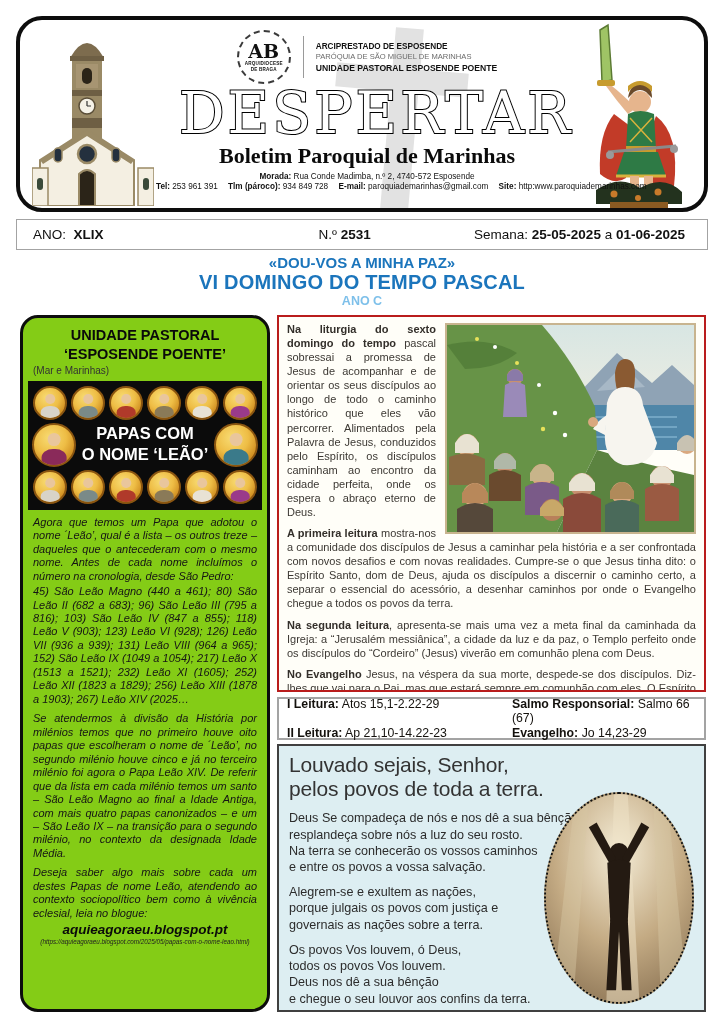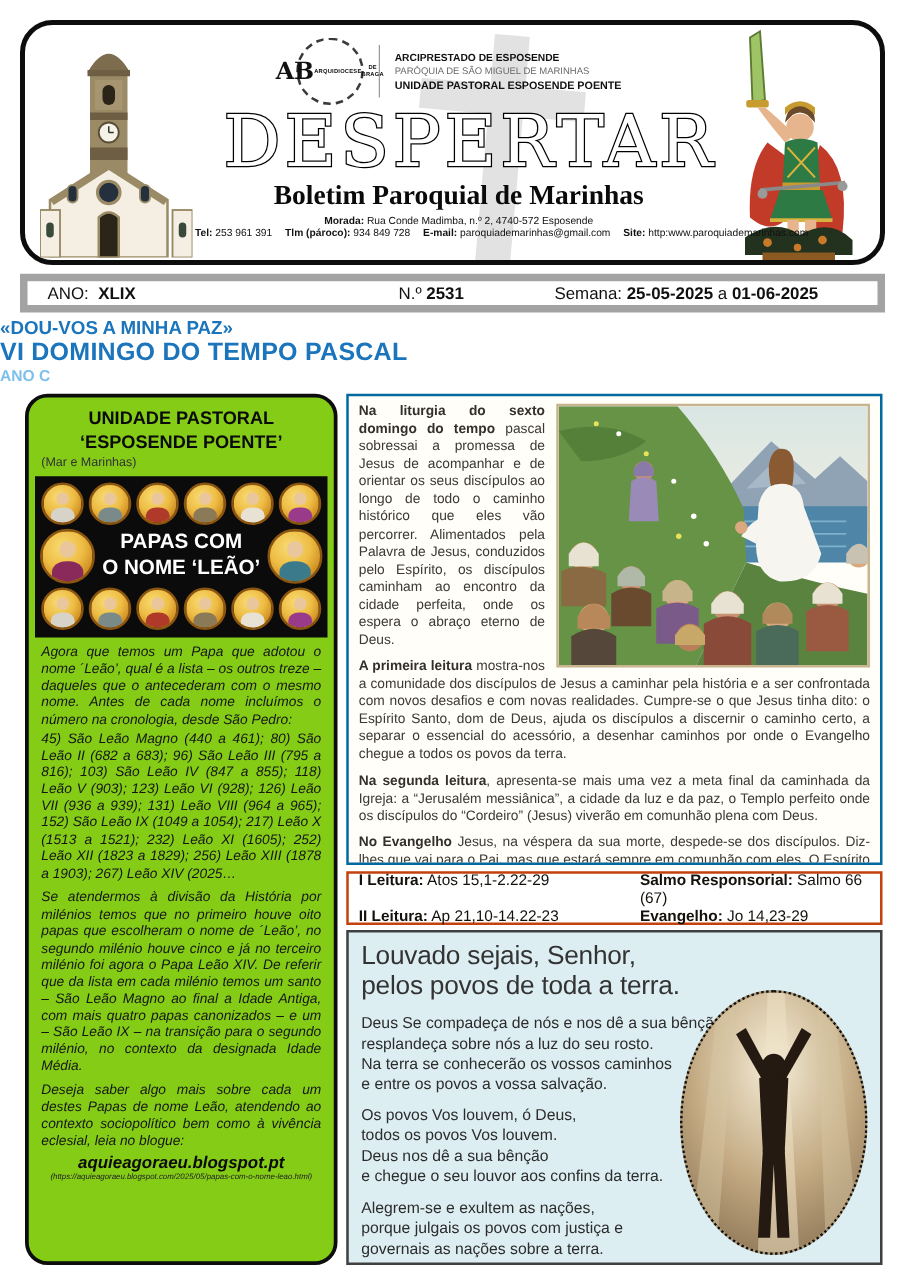--- a/index.html
+++ b/index.html
@@ -7,42 +7,42 @@
   .page { position:absolute; inset:0; }
 
   
   .masthead { position:absolute; left:16px; top:16px; width:692px; height:196px; border:4px solid #0d0d0d; border-radius:26px; background:#fff; overflow:hidden; }
   .cross-wm-v { position:absolute; left:368px; top:8px; width:28px; height:182px; background:#e2e2e2; transform:rotate(5deg); z-index:0; }
   .cross-wm-h { position:absolute; left:316px; top:48px; width:132px; height:24px; background:#e2e2e2; transform:rotate(5deg); z-index:0; }
   .church-art { position:absolute; left:12px; bottom:2px; width:122px; height:178px; z-index:1; }
   .saint-art { position:absolute; right:6px; top:2px; width:118px; height:188px; z-index:1; }
   .mast-center { position:absolute; left:132px; right:122px; top:8px; z-index:2; text-align:center; }
   .org-row { display:flex; align-items:center; justify-content:center; gap:12px; height:58px; }
-  .ab-logo { width:54px; height:54px; border:2px dashed #3a3a3a; border-radius:50%; display:flex; align-items:center; justify-content:center; flex:0 0 54px; }
+  .ab-logo { width:54px; height:54px; border:2px dashed #3a3a3a; border-radius:50%; display:flex; flex-direction:column; align-items:center; justify-content:center; flex:0 0 54px; }
   .ab-mono { font-family:"DejaVu Serif", serif; font-size:19px; font-weight:bold; line-height:1; color:#111; }
   .ab-cap { font-size:4.6px; font-weight:bold; line-height:1.25; letter-spacing:.2px; color:#111; }
   .org-divider { width:1px; height:42px; background:#9a9a9a; }
   .org-lines { text-align:left; }
   .org-l1 { font-size:8.2px; font-weight:bold; color:#111; }
   .org-l2 { font-size:7.6px; color:#6a6a6a; margin:1.5px 0; }
   .org-l3 { font-size:8.6px; font-weight:bold; color:#111; }
   .title-svg { display:block; margin:-3px auto 0; overflow:visible; }
   .subtitle { font-family:"Liberation Serif", serif; font-weight:bold; font-size:22px; color:#0a0a0a; margin-top:-2px; }
   .addr-line { font-size:8.2px; color:#111; margin-top:3px; }
   .contact-line { font-size:8.2px; color:#111; margin-top:1px; white-space:nowrap; }
   .contact-line .seg { margin:0 4px; }
 
   
-  .info-bar { position:absolute; left:16px; top:219px; width:692px; height:31px; border:6px solid #a3a3a3; background:#fff; display:flex; align-items:center; font-size:13.5px; color:#111; }
+  .info-bar { position:absolute; left:16px; top:219px; width:692px; height:31px; border:1px solid #a3a3a3; background:#fff; display:flex; align-items:center; font-size:13.5px; color:#111; }
   .info-ano { width:33%; padding-left:16px; }
   .info-num { width:29%; text-align:center; }
-  .info-sem { flex:1; padding-right:22px; }
-
-  
-  .headline { position:absolute; left:0; top:254px; width:100%; line-height:1.15; }
+  .info-sem { flex:1; text-align:right; padding-right:22px; }
+
+  
+  .headline { position:absolute; left:0; top:254px; width:100%; text-align:center; line-height:1.15; }
   .hl-quote { font-size:15px; font-weight:bold; color:#1b75bc; }
   .hl-title { font-size:20px; font-weight:bold; color:#1b75bc; letter-spacing:.2px; }
   .hl-year  { font-size:12.5px; font-weight:bold; color:#7ec0ea; }
 
   
   .left-box { position:absolute; left:20px; top:315px; width:250px; height:697px; border:3.5px solid #0d0d0d; border-radius:18px; background:#84cc16; padding:8px 10px 6px; overflow:hidden; }
   .lb-title { font-size:14.5px; font-weight:bold; text-align:center; line-height:1.3; white-space:pre-line; color:#0a0a0a; }
   .lb-sub { font-size:10px; text-align:left; color:#333; margin-top:1px; }
   .popes { margin:5px -5px 4px; background:#0b0b0b; padding:5px 4px 6px; }
   .pope-row { display:flex; justify-content:space-between; padding:0 1px; }
@@ -58,27 +58,27 @@
   .pope-row .pope:nth-child(6)::after { background:#9a3a8a; }
   .pope-mid { display:flex; align-items:flex-start; justify-content:space-between; margin:3px 0; }
   .pope.big { width:44px; height:44px; }
   .pope.big.l::after { background:#8a2a5a; } .pope.big.r::after { background:#3a7a8a; }
   .pope-caption { flex:1; text-align:center; color:#fff; font-weight:bold; font-size:16.5px; line-height:1.3; white-space:pre-line; margin:0 4px; }
   .lb-p { font-size:11px; line-height:1.225; text-align:justify; color:#151515; margin-top:6px;font-style:italic; }
   .lb-blog { font-size:13.5px; font-weight:bold; font-style:italic; text-align:center; color:#0a0a0a; margin-top:2px; }
   .lb-url { font-size:6.3px; font-style:italic; text-align:center; color:#222; margin-top:1px; }
 
   
-  .article-box { position:absolute; left:277px; top:315px; width:429px; height:377px; border:2px solid #0369a1; background:#fffef8; padding:5px 8px 3px; font-size:11px; line-height:1.28; color:#3c3833; text-align:justify; overflow:hidden; }
+  .article-box { position:absolute; left:277px; top:315px; width:429px; height:377px; border:2px solid #b91c1c; background:#fffef8; padding:5px 8px 3px; font-size:11px; line-height:1.28; color:#3c3833; text-align:justify; overflow:hidden; }
   .jesus-fig { float:right; width:251px; height:211px; margin:1px 0 5px 9px; border:2px solid #c8b48e; display:block; }
   .ab-p { margin-bottom:7px; }
   .ab-p b { color:#332f2a; }
 
   
-  .readings-box { position:absolute; left:277px; top:697px; width:429px; height:43px; border:2px solid #c2410c; background:#fff; display:grid; grid-template-columns:55% 45%; align-content:center; row-gap:1px; padding:2px 8px; font-size:12.3px; color:#14110d; }
+  .readings-box { position:absolute; left:277px; top:697px; width:429px; height:43px; border:2px solid #a3a3a3; background:#fff; display:grid; grid-template-columns:55% 45%; align-content:center; row-gap:1px; padding:2px 8px; font-size:12.3px; color:#14110d; }
 
   
   .psalm-box { position:absolute; left:277px; top:744px; width:429px; height:268px; border:2px solid #404040; background:#ddeef2; padding:7px 10px; color:#2c2c2c; overflow:hidden; }
   .ps-title { font-size:21px; line-height:1.15; white-space:pre-line; letter-spacing:-.2px; color:#333; }
   .ps-stanza { font-size:12.6px; line-height:1.29; white-space:pre-line; margin-top:9px; }
   .silhouette { position:absolute; right:10px; top:46px; width:150px; height:212px; border:2.5px dotted #111; border-radius:50%; overflow:hidden; background:#b09a76; }
   .silhouette svg { display:block; width:100%; height:100%; }
 </style>
 </head>
 <body>
@@ -306,27 +306,27 @@
     <div><b>Evangelho:</b> <span>Jo 14,23-29</span></div>
   </div>
 
   <div class="psalm-box">
     <div class="ps-title">Louvado sejais, Senhor,
 pelos povos de toda a terra.</div>
     <div class="ps-stanza">Deus Se compadeça de nós e nos dê a sua bênção,
 resplandeça sobre nós a luz do seu rosto.
 Na terra se conhecerão os vossos caminhos
 e entre os povos a vossa salvação.</div>
+    <div class="ps-stanza">Alegrem-se e exultem as nações,
+porque julgais os povos com justiça e
+governais as nações sobre a terra.</div>
     <div class="ps-stanza">Os povos Vos louvem, ó Deus,
 todos os povos Vos louvem.
 Deus nos dê a sua bênção
 e chegue o seu louvor aos confins da terra.</div>
-    <div class="ps-stanza">Alegrem-se e exultem as nações,
-porque julgais os povos com justiça e
-governais as nações sobre a terra.</div>
 
     <div class="silhouette">
       <svg viewBox="0 0 150 212" preserveAspectRatio="none">
         <defs>
           <radialGradient id="glow" cx="50%" cy="28%" r="80%">
             <stop offset="0" stop-color="#f4ecd6"></stop>
               <stop offset="0.55" stop-color="#c4ab84"></stop>
               <stop offset="1" stop-color="#8a7253"></stop>
           </radialGradient>
         </defs>

